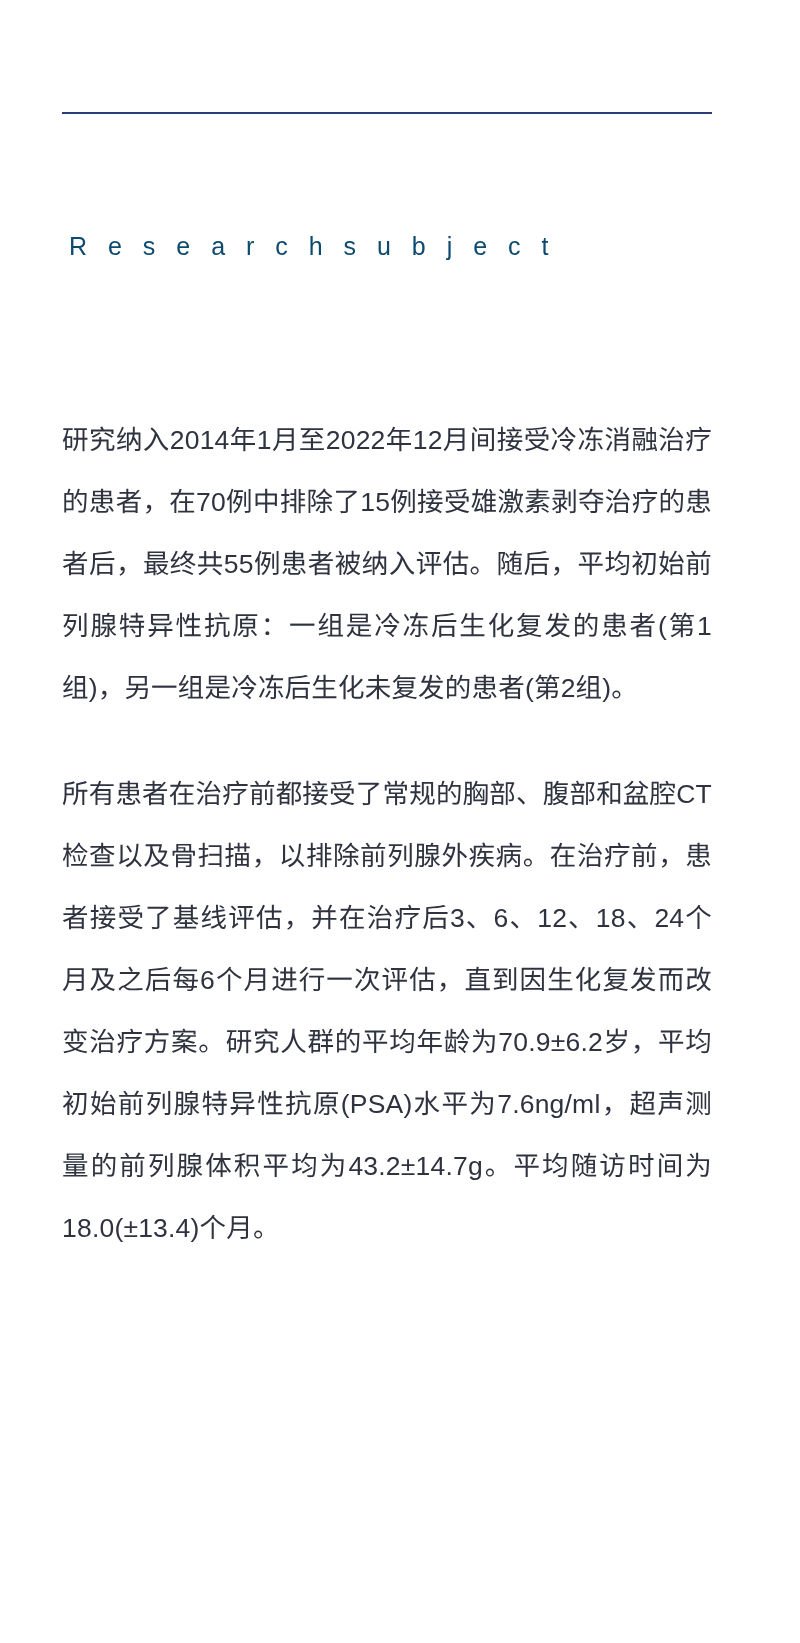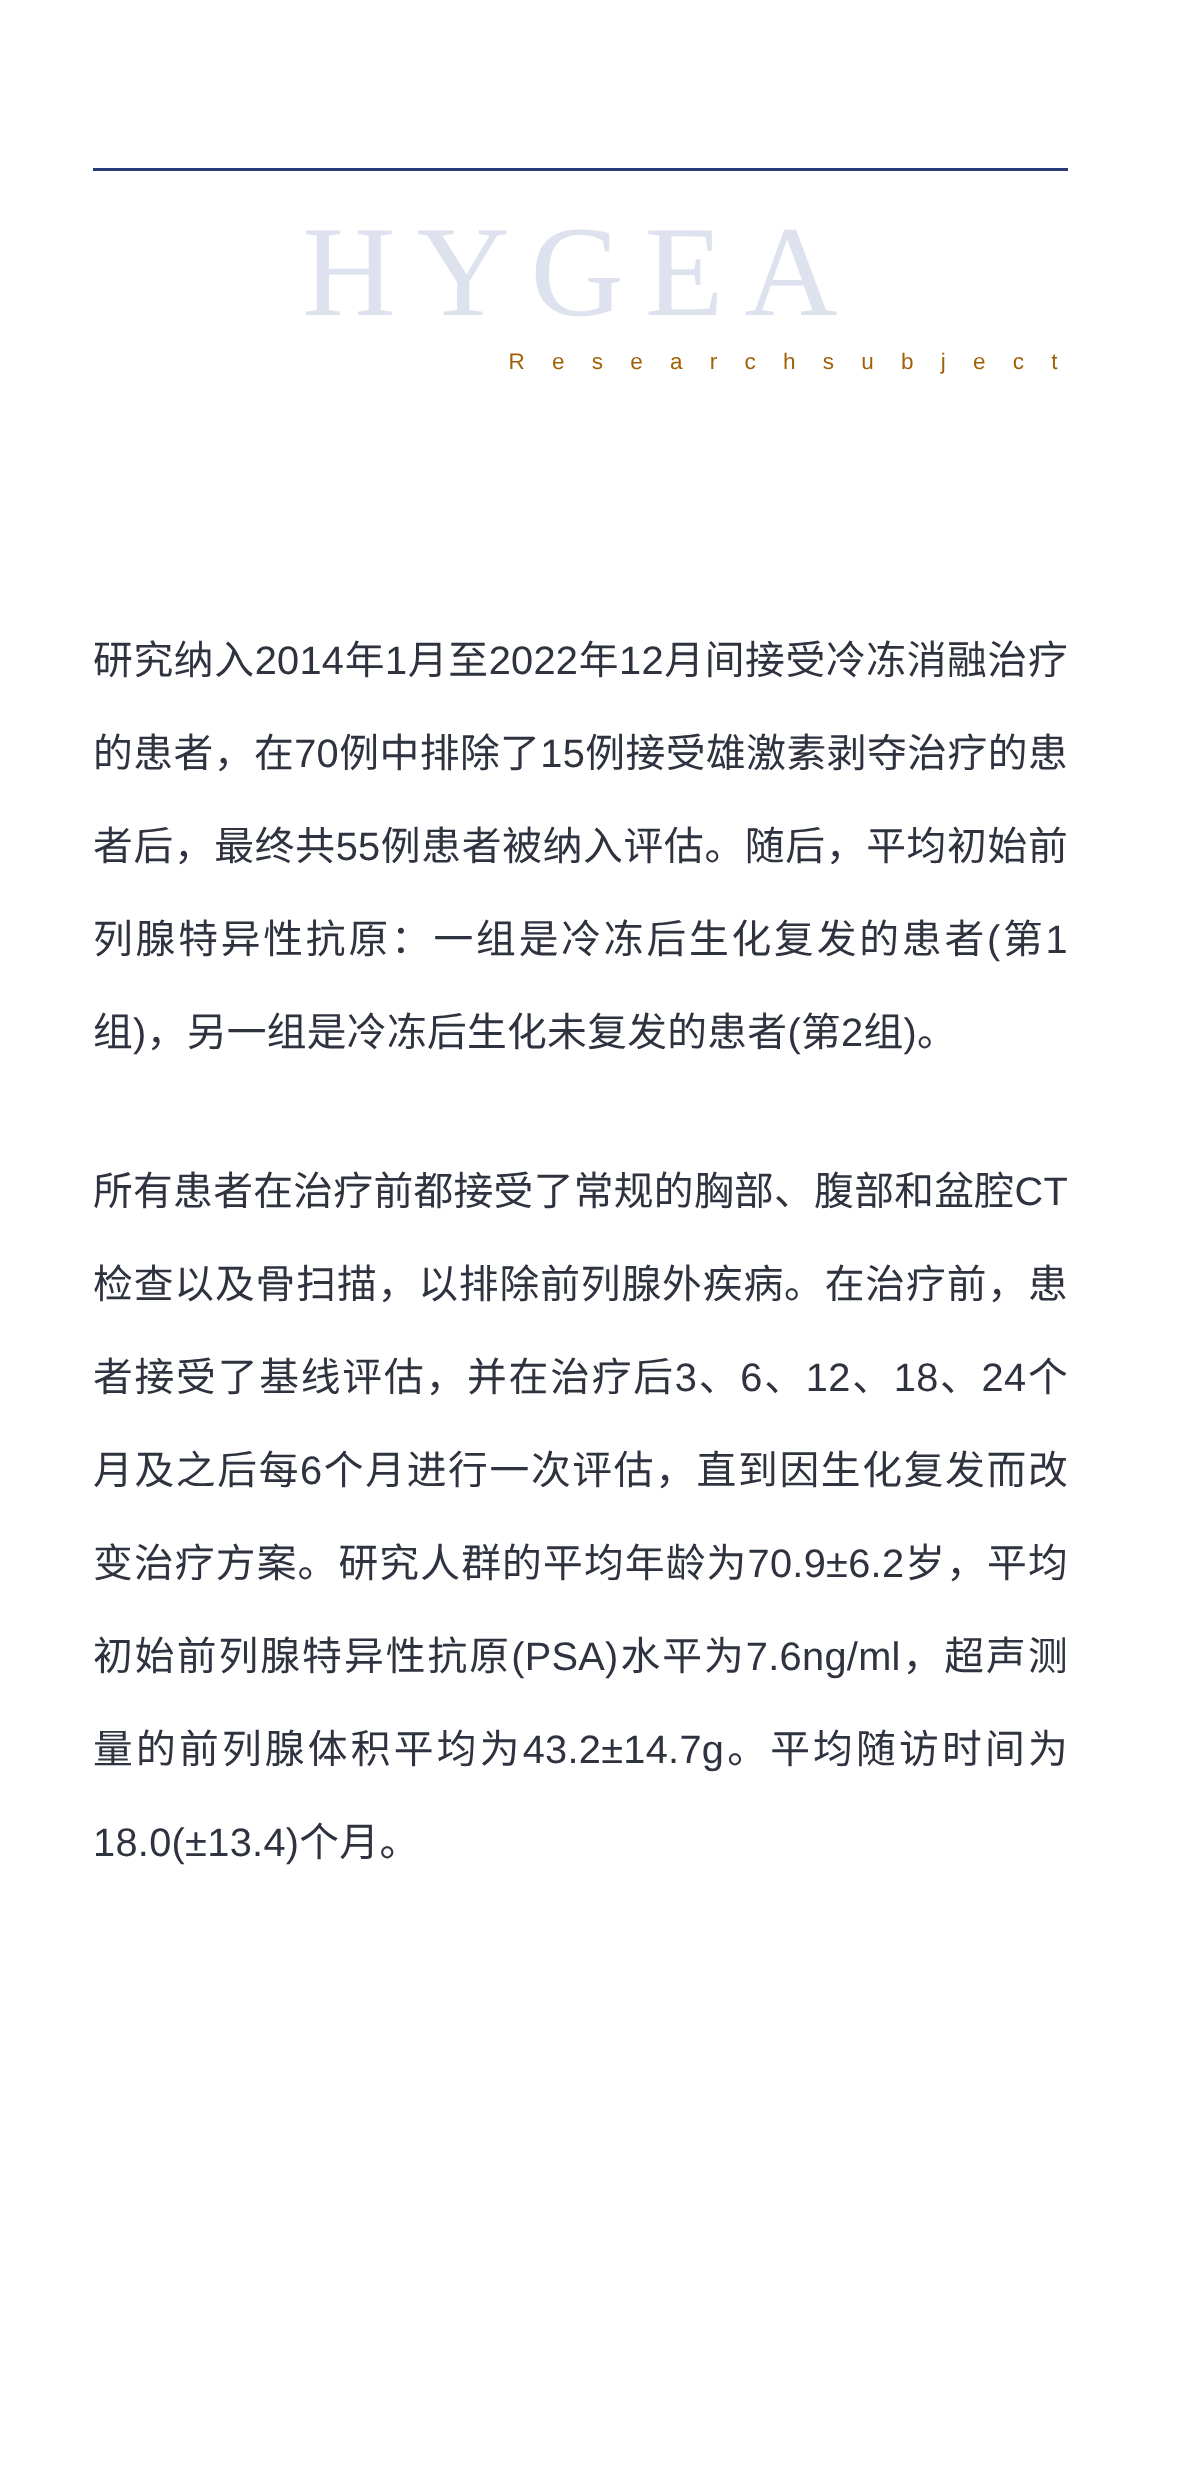--- a/index.html
+++ b/index.html
@@ -62,25 +62,25 @@
     letter-spacing: 12px;
     text-indent: 12px;
     color: #16225c;
     line-height: 1;
   }
   .title-en {
     position: absolute;
     top: 120px;
     left: 0;
     width: 650px;
-    text-align: right;
-    font-size: 15px;
+    text-align: left;
+    font-size: 25px;
     letter-spacing: 7px;
     text-indent: 7px;
-    color: #a16207;
+    color: #0c4a6e;
     line-height: 1;
   }
   
   .body-copy {
     margin-top: 105px;
     width: 650px;
     margin-left: 2px;
   }
   .para {
     font-size: 26.5px;
@@ -96,21 +96,20 @@
   }
 </style>
 </head>
 <body>
 
 <div class="page">
 
   <div class="top-rule"></div>
 
   <div class="header-block">
-    <div class="watermark">HYGEA</div>
     <div class="title-en">R e s e a r c h   s u b j e c t</div>
   </div>
 
   <div class="body-copy">
     <p class="para">研究纳入2014年1月至2022年12月间接受冷冻消融治疗的患者，在70例中排除了15例接受雄激素剥夺治疗的患者后，最终共55例患者被纳入评估。随后，平均初始前列腺特异性抗原：一组是冷冻后生化复发的患者(第1组)，另一组是冷冻后生化未复发的患者(第2组)。</p>
     <p class="para">所有患者在治疗前都接受了常规的胸部、腹部和盆腔CT检查以及骨扫描，以排除前列腺外疾病。在治疗前，患者接受了基线评估，并在治疗后3、6、12、18、24个月及之后每6个月进行一次评估，直到因生化复发而改变治疗方案。研究人群的平均年龄为70.9±6.2岁，平均初始前列腺特异性抗原(PSA)水平为7.6ng/ml，超声测量的前列腺体积平均为43.2±14.7g。平均随访时间为18.0(±13.4)个月。</p>
   </div>
 
 </div>
 

